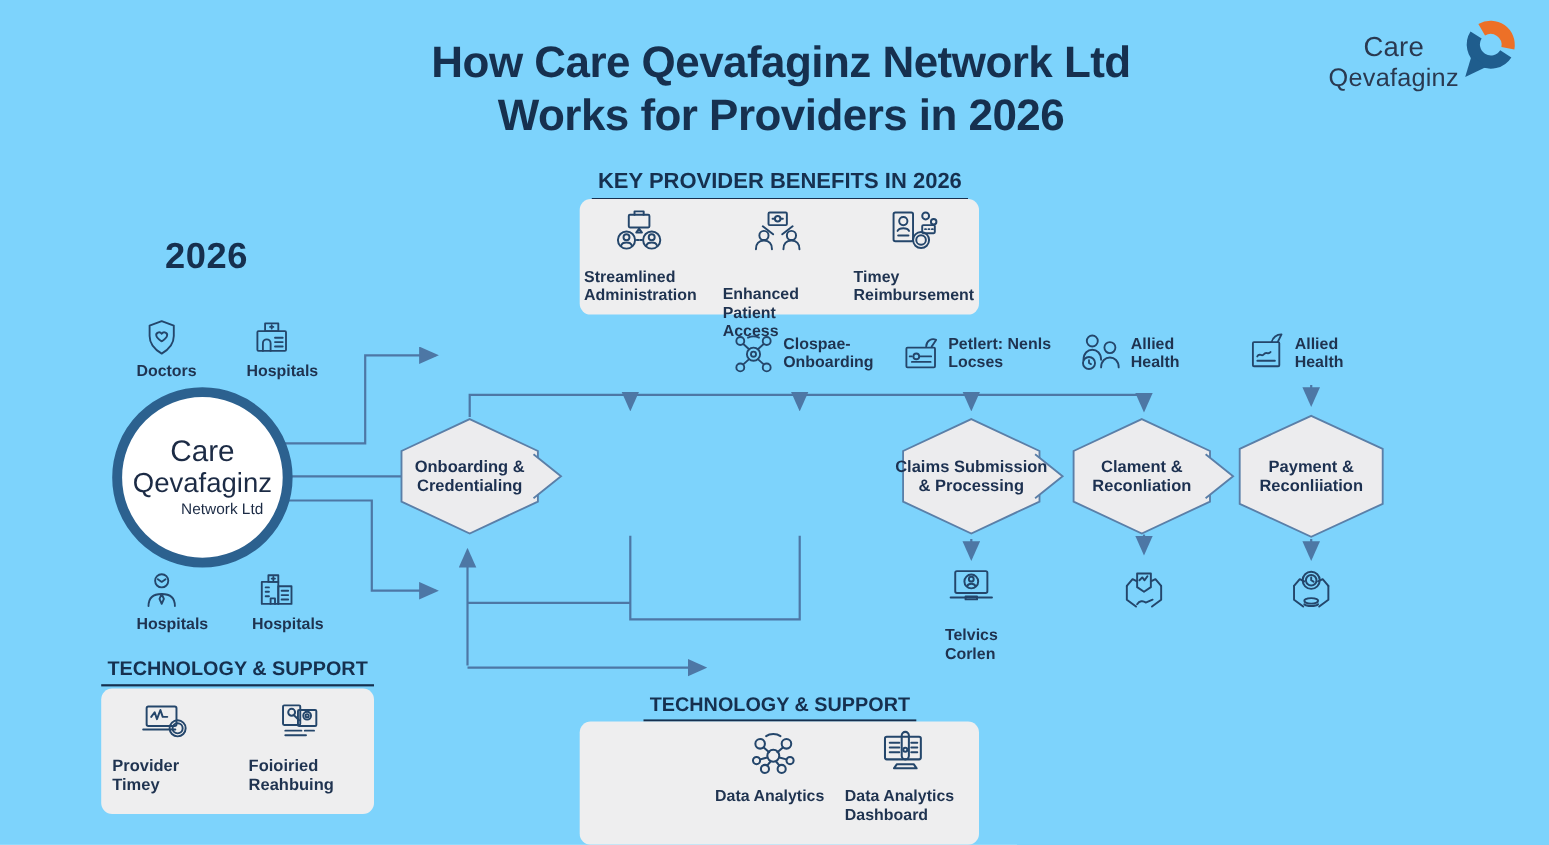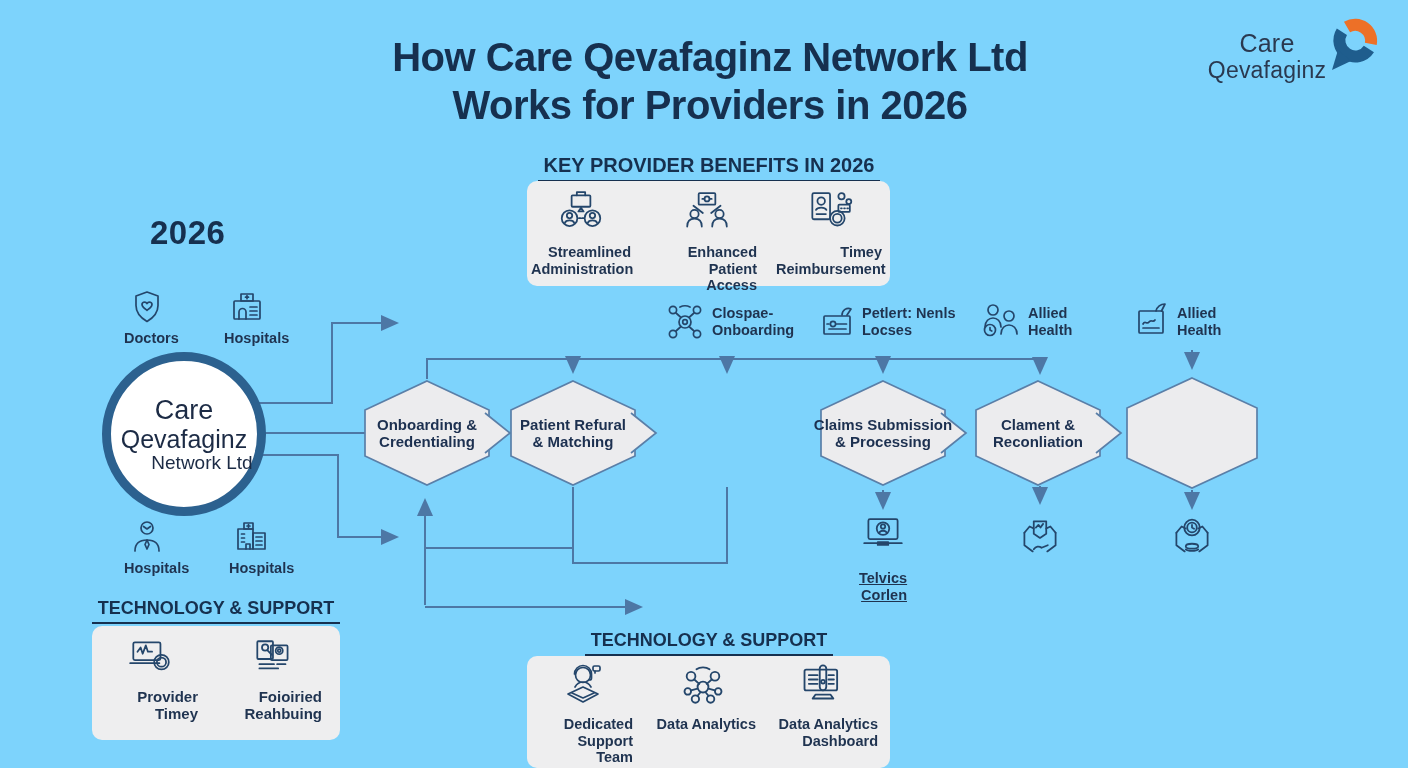--- a/index.html
+++ b/index.html
@@ -12,29 +12,29 @@
   .abs{position:absolute;}
   .title{left:284px;top:33px;width:852px;text-align:center;color:var(--navy);
          font-weight:700;font-size:40px;line-height:48px;letter-spacing:-.5px;}
   .brand-text{left:1203px;top:30px;width:128px;text-align:center;color:#2a3950;
               font-size:25px;line-height:27px;letter-spacing:.2px;}
   .brand-text .l2{font-size:23px;}
   .panel{background:var(--panel);border-radius:10px;}
   .heading{color:var(--navy);font-weight:700;text-align:center;}
   .heading span{display:inline-block;border-bottom:2px solid var(--navy);padding:0 6px 3px 6px;text-align:center;}
   .lbl{color:var(--ink);font-weight:700;font-size:14.5px;line-height:16.5px;
-       text-align:right;white-space:pre-line;}
+       text-align:left;white-space:pre-line;}
   .lbl.left{text-align:left;}
   .year{left:150px;top:214px;font-size:33px;font-weight:700;color:var(--navy);letter-spacing:.5px;}
   .hub{left:102px;top:352px;width:146px;height:146px;border:9px solid var(--ring);
        border-radius:50%;background:#fff;display:flex;flex-direction:column;
        align-items:center;justify-content:center;color:#1c2b45;z-index:5;}
   .hub .h1{font-size:27px;line-height:29px;}
   .hub .h2{font-size:25px;line-height:28px;}
-  .hub .h3{font-size:19px;line-height:19px;margin-left:36px;}
+  .hub .h3{font-size:14px;line-height:19px;margin-left:36px;}
   .hex{width:170px;height:110px;z-index:3;}
   .hex .txt{position:absolute;left:15px;top:0;width:140px;height:110px;display:flex;
             align-items:center;justify-content:center;color:#1c3050;font-weight:700;
             font-size:15px;line-height:17px;text-align:center;white-space:pre-line;}
   svg.icon{display:block;}
   svg.icon *{stroke:#24466b;stroke-width:1.7;fill:none;stroke-linecap:round;stroke-linejoin:round;}
   .benefit-item,.tech-item{text-align:center;}
   .connectors{left:0;top:0;z-index:2;}
 </style>
 </head>
@@ -107,21 +107,21 @@
     <svg class="icon" style="margin:0 auto;" width="50" height="50" viewBox="0 0 48 48">
       <rect x="16" y="5" width="16" height="11" rx="1"></rect>
         <circle cx="24" cy="10.5" r="2.4"></circle>
         <path d="M19.5 10.5 h2 M26.5 10.5 h2"></path>
       <path d="M11 17 l9 7 M37 17 l-9 7"></path>
       <circle cx="12" cy="25" r="4"></circle>
         <path d="M5 37 c0-5.5 3-7.5 7-7.5 s7 2 7 7.5"></path>
       <circle cx="36" cy="25" r="4"></circle>
         <path d="M29 37 c0-5.5 3-7.5 7-7.5 s7 2 7 7.5"></path>
     </svg>
-    <div class="lbl" style="margin-top:6px;">Enhanced
+    <div class="lbl" style="margin-top:22px;">Enhanced
 Patient Access</div>
   </div>
   <div class="abs benefit-item" style="left:776px;top:188px;width:106px;">
     <svg class="icon" style="margin:0 auto;" width="50" height="50" viewBox="0 0 48 48">
       <rect x="8" y="5" width="17" height="25" rx="1.5"></rect>
       <circle cx="16.5" cy="12.5" r="3.6"></circle>
         <path d="M11.5 21 c1.5-3 8.5-3 10 0 M12 25 h9"></path>
       <circle cx="32" cy="29" r="7"></circle>
         <circle cx="32" cy="29" r="4.2"></circle>
       <circle cx="36" cy="8" r="3"></circle>
@@ -209,48 +209,42 @@
   </div>
 
   <div class="abs hex" style="left:342px;top:378px;">
     <svg width="170" height="110" viewBox="0 0 170 110">
       <polygon points="85,3 147,32 147,78 85,107 23,78 23,32" fill="#ececee" stroke="#5a7fa8" stroke-width="1.7"></polygon>
       <path d="M143,35 L168,55 L143,75" fill="#ececee" stroke="#5a7fa8" stroke-width="1.7"></path>
     </svg>
     <div class="txt">Onboarding &amp;
 Credentialing</div>
   </div>
-  <div class="abs hex" style="left:488px;top:378px;">
-    <svg width="170" height="110" viewBox="0 0 170 110">
-      <polygon points="85,3 147,32 147,78 85,107 23,78 23,32" fill="#ececee" stroke="#5a7fa8" stroke-width="1.7"></polygon>
-      <path d="M143,35 L168,55 L143,75" fill="#ececee" stroke="#5a7fa8" stroke-width="1.7"></path>
-    </svg>
-    <div class="txt">Patient Refural
-&amp; Matching</div>
-  </div>
   <div class="abs hex" style="left:798px;top:378px;">
     <svg width="170" height="110" viewBox="0 0 170 110">
       <polygon points="85,3 147,32 147,78 85,107 23,78 23,32" fill="#ececee" stroke="#5a7fa8" stroke-width="1.7"></polygon>
       <path d="M143,35 L168,55 L143,75" fill="#ececee" stroke="#5a7fa8" stroke-width="1.7"></path>
     </svg>
     <div class="txt">Claims Submission
 &amp; Processing</div>
   </div>
   <div class="abs hex" style="left:953px;top:378px;">
     <svg width="170" height="110" viewBox="0 0 170 110">
       <polygon points="85,3 147,32 147,78 85,107 23,78 23,32" fill="#ececee" stroke="#5a7fa8" stroke-width="1.7"></polygon>
       <path d="M143,35 L168,55 L143,75" fill="#ececee" stroke="#5a7fa8" stroke-width="1.7"></path>
     </svg>
     <div class="txt">Clament &amp;
 Reconliation</div>
   </div>
   <div class="abs hex" style="left:1107px;top:375px;">
     <svg width="170" height="116" viewBox="0 0 170 116">
       <polygon points="85,3 150,33 150,83 85,113 20,83 20,33" fill="#ececee" stroke="#5a7fa8" stroke-width="1.7"></polygon>
     </svg>
+    <div class="txt" style="height:116px;">Payment &amp;
+Reconliiation</div>
   </div>
 
   <div class="abs" style="left:663px;top:299px;">
     <svg class="icon" width="44" height="44" viewBox="0 0 44 44">
       <circle cx="22" cy="23" r="6"></circle>
         <circle cx="22" cy="23" r="2.3"></circle>
       <path d="M18 18.5 l-5-4.5 M26 18.5 l5-4.5 M18 27.5 l-5 4.5 M26 27.5 l5 4.5"></path>
       <circle cx="10" cy="11" r="3.6"></circle>
         <circle cx="34" cy="11" r="3.6"></circle>
       <circle cx="10" cy="35" r="3.6"></circle>
@@ -297,21 +291,21 @@
 
   <div class="abs" style="left:859px;top:514px;width:48px;text-align:center;">
     <svg class="icon" style="margin:0 auto;" width="48" height="48" viewBox="0 0 46 46">
       <rect x="9" y="5" width="28" height="19" rx="1.5"></rect>
       <circle cx="23" cy="14" r="6"></circle>
         <circle cx="23" cy="12" r="2.1"></circle>
         <path d="M19.5 18 c1-2.6 6-2.6 7 0"></path>
       <path d="M5 28 h36"></path>
         <rect x="18" y="27" width="10" height="2.6" fill="#24466b"></rect>
     </svg>
-    <div class="lbl" style="margin-top:8px;text-decoration:underline;">Telvics
+    <div class="lbl" style="margin-top:8px;">Telvics
 Corlen</div>
   </div>
   <div class="abs" style="left:1014px;top:514px;">
     <svg class="icon" width="52" height="52" viewBox="0 0 50 50">
       <path d="M10 18 l5-6 4 2 M40 18 l-5-6 -4 2"></path>
       <path d="M10 18 v12 l8 6 M40 18 v12 l-8 6"></path>
       <path d="M19 7 h12 v12 l-6 4 -6-4 Z"></path>
         <path d="M21 13 l2.5-2.5 2 2.5 2.5-3.5"></path>
       <path d="M19 34 c2-3 5-3.5 7.5-1.5 l6-2.5"></path>
     </svg>
@@ -325,34 +319,20 @@
         <path d="M25 10.5 v2.5 l2 1.2"></path>
       <ellipse cx="25" cy="31" rx="6" ry="2.4"></ellipse>
         <path d="M19 34 c2 2 10 2 12 0"></path>
     </svg>
   </div>
 
   <div class="abs heading" style="left:520px;top:630px;width:378px;font-size:18px;">
     <span>TECHNOLOGY &amp; SUPPORT</span>
   </div>
   <div class="abs panel" style="left:527px;top:656px;width:363px;height:112px;"></div>
-  <div class="abs tech-item" style="left:533px;top:661px;width:100px;">
-    <svg class="icon" style="margin:0 auto;" width="50" height="50" viewBox="0 0 50 50">
-      <circle cx="25" cy="14" r="7.5"></circle>
-      <path d="M16.5 13 a8.5 8.5 0 0 1 17 0 M33.5 13 v4 a2 2 0 0 1 -2 2"></path>
-      <rect x="35" y="5" width="7" height="5" rx="1.5"></rect>
-        <path d="M37 10 l0 2"></path>
-      <path d="M10 33 l15-7 15 7 -15 8 Z"></path>
-        <path d="M14 32 l11 5 11-5"></path>
-      <path d="M17 26 c2-3.5 5-5 8-5 s6 1.5 8 5"></path>
-    </svg>
-    <div class="lbl" style="margin-top:5px;">Dedicated
-Support
-Team</div>
-  </div>
   <div class="abs tech-item" style="left:650px;top:661px;width:106px;">
     <svg class="icon" style="margin:0 auto;" width="50" height="50" viewBox="0 0 46 46">
       <circle cx="23" cy="24" r="5"></circle>
       <circle cx="12" cy="14" r="4"></circle>
         <circle cx="34" cy="14" r="4"></circle>
       <circle cx="9" cy="28" r="3"></circle>
         <circle cx="37" cy="28" r="3"></circle>
       <circle cx="16" cy="35" r="3.4"></circle>
         <circle cx="30" cy="35" r="3.4"></circle>
       <path d="M15 17 l4.5 4 M31 17 l-4.5 4 M12 27 l6-1.5 M34 27 l-6-1.5 M18 32 l2.5-3 M28 32 l-2.5-3"></path>

